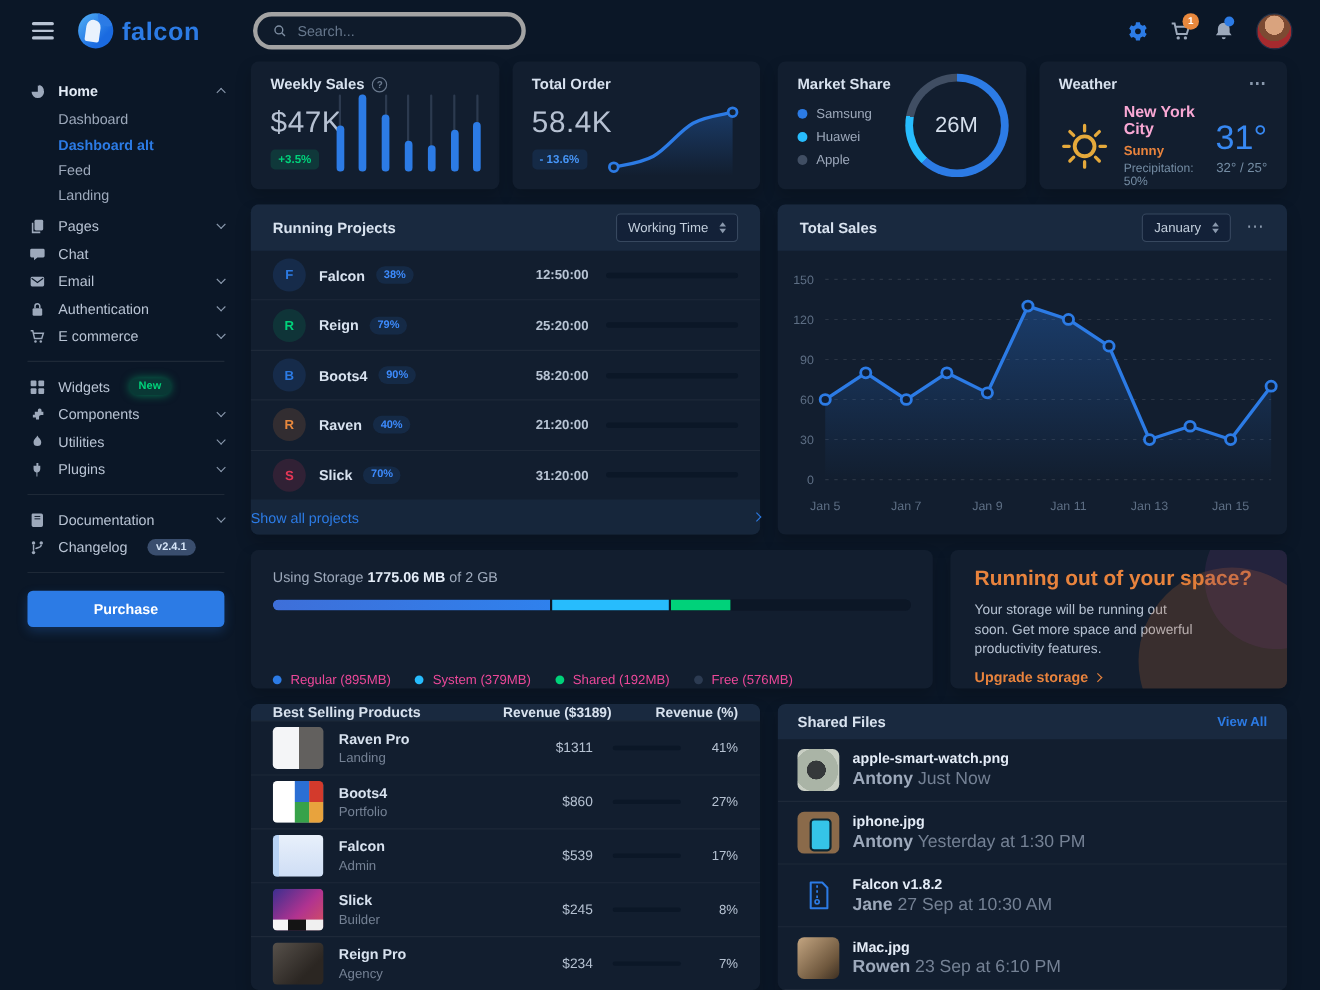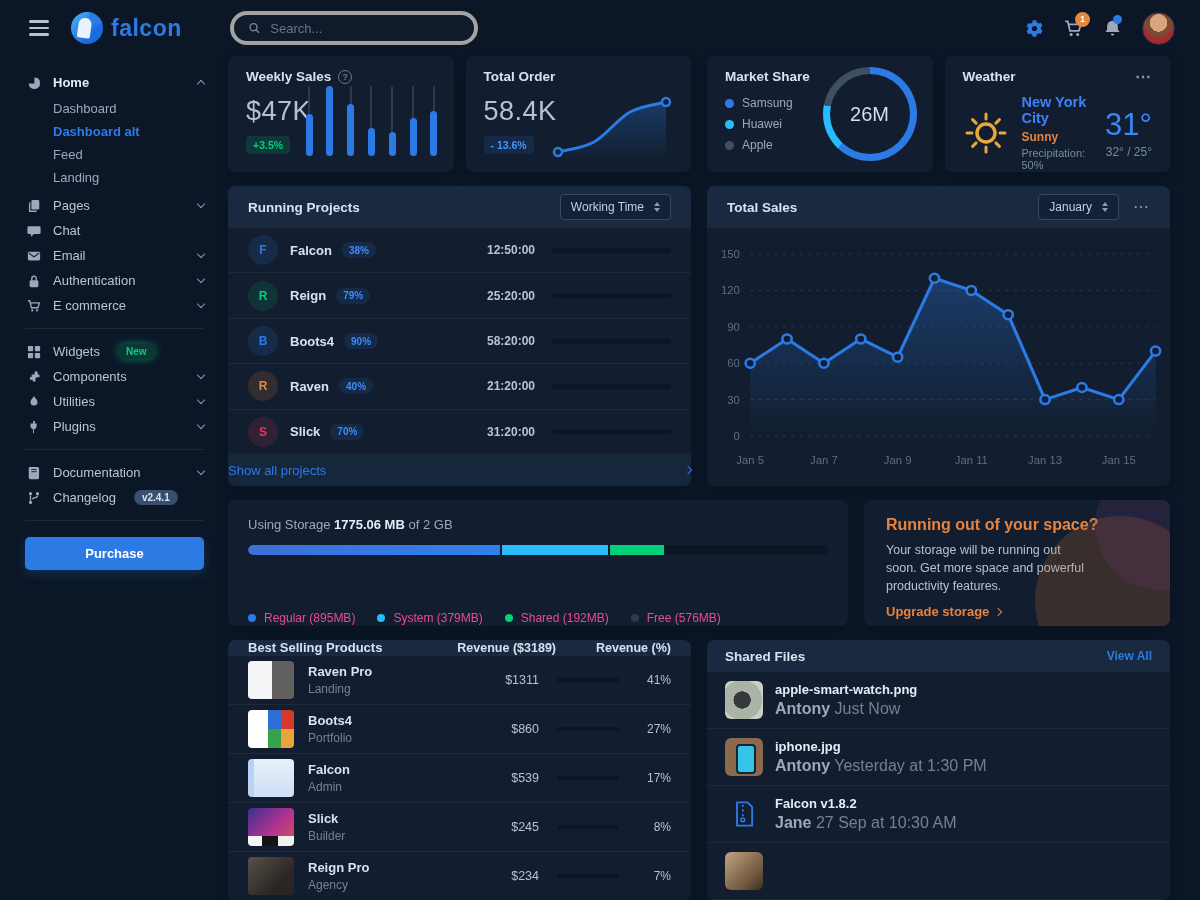--- a/index.html
+++ b/index.html
@@ -60,21 +60,21 @@
   
   .ms-legend{margin-top:12px;display:flex;flex-direction:column;gap:7px;}
   .lg-item{display:flex;align-items:center;gap:8px;font-size:12px;color:#9da9bb;}
   .dot{width:9px;height:9px;border-radius:50%;flex:none;}
   .donut{position:absolute;right:16px;top:50%;transform:translateY(-50%);width:94px;height:94px;border-radius:50%;}
   .donut-hole{position:absolute;inset:7px;border-radius:50%;background:#121e2f;display:flex;align-items:center;justify-content:center;font-size:20px;color:#d5dfec;}
   
   .dots-menu{color:#8a99ad;font-size:16px;cursor:pointer;line-height:10px;letter-spacing:1px;}
   .weather-body{display:flex;align-items:center;margin-top:10px;gap:13px;}
   .sun{flex:none;}
-  .w-city{font-size:14.5px;font-weight:bold;color:#3b82f6;}
+  .w-city{font-size:14.5px;font-weight:bold;color:#f9a8d4;}
   .w-cond{font-size:12px;font-weight:bold;color:#e8833d;margin-top:4px;}
   .w-prec{font-size:11px;color:#748ca3;margin-top:3px;}
   .w-right{margin-left:auto;text-align:right;}
   .w-temp{font-size:31px;color:#3788f2;font-weight:500;}
   .w-range{font-size:12px;color:#748ca3;margin-top:2px;}
   
   .panel-hd{background:#19293f;border-radius:7px 7px 0 0;padding:0 20px;height:42px;display:flex;align-items:center;justify-content:space-between;}
   .panel-title{font-size:13.5px;font-weight:bold;color:#d8e2ef;}
   .select{display:flex;align-items:center;gap:10px;border:1px solid #37485f;background:#132138;border-radius:4px;padding:5px 10px;font-size:12px;color:#c3cfdd;cursor:pointer;}
   .sel-arrows{display:flex;flex-direction:column;gap:2px;}
@@ -106,21 +106,21 @@
   .st-bar{margin-top:13px;height:10px;border-radius:5px;display:flex;gap:2px;overflow:hidden;background:#0c1726;}
   .sseg{height:100%;}
   .sseg:first-child{border-radius:5px 0 0 5px;}
   .st-legend{margin-top:12px;display:flex;gap:22px;}
   .st-legend .lg-item{font-size:12px;color:#ec4899;margin-top:44px;}
   .dot.sm{width:8px;height:8px;}
   
   .upgrade{height:126px;padding:16px 22px;overflow:hidden;}
   .upgrade::before{content:"";position:absolute;right:-35px;bottom:-60px;width:170px;height:170px;border-radius:50%;background:rgba(196,106,45,0.22);}
   .upgrade::after{content:"";position:absolute;right:-55px;top:-40px;width:130px;height:130px;border-radius:50%;background:rgba(120,60,130,0.18);}
-  .up-title{font-size:16px;font-weight:bold;color:#e8833d;}
+  .up-title{font-size:19px;font-weight:bold;color:#e8833d;}
   .up-body{font-size:12.5px;color:#b6c2d2;line-height:1.45;margin-top:7px;max-width:78%;}
   .up-link{display:inline-flex;align-items:center;gap:6px;margin-top:9px;font-size:13px;font-weight:bold;color:#e8833d;cursor:pointer;}
   .up-link .chev{border-color:#e8833d;}
   
   .bs{flex:1;display:flex;flex-direction:column;overflow:hidden;}
   .bs-hd{background:#19293f;border-radius:7px 7px 0 0;height:37px;display:flex;align-items:center;padding:0 20px;}
   .bs-col-name{flex:1;font-size:13px;font-weight:bold;color:#d8e2ef;}
   .bs-col{font-size:12.5px;font-weight:bold;color:#d8e2ef;text-align:right;}
   .bs-col.rev{width:160px;}
   .bs-col.pct{width:115px;}
@@ -686,18 +686,22 @@
                 <circle cx="11" cy="17" r="1.6" fill="none" stroke="#2c7be5" stroke-width="1.3"></circle>
               </svg>
           </span>
           <span>
               <div class="sf-name">Falcon v1.8.2</div>
           <div class="sf-meta"><b>Jane</b> <span>27 Sep at 10:30 AM</span></div>
             </span>
         </div>
         <div class="sf-item">
           <span class="ft ft-imac"></span>
+          <span>
+              <div class="sf-name">iMac.jpg</div>
+          <div class="sf-meta"><b>Rowen</b> <span>23 Sep at 6:10 PM</span></div>
+            </span>
         </div>
       </div>
     </div>
 
   </main>
 </div>
 
 </body></html>

